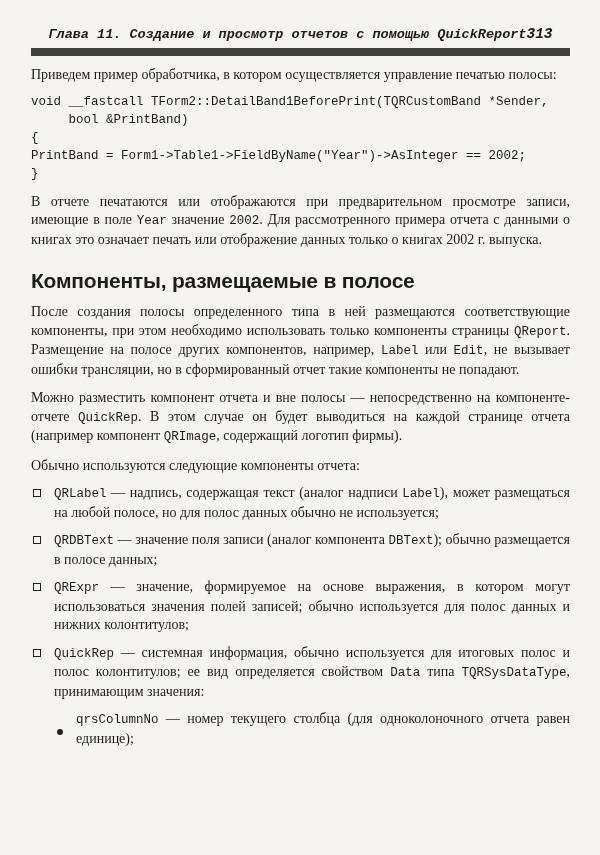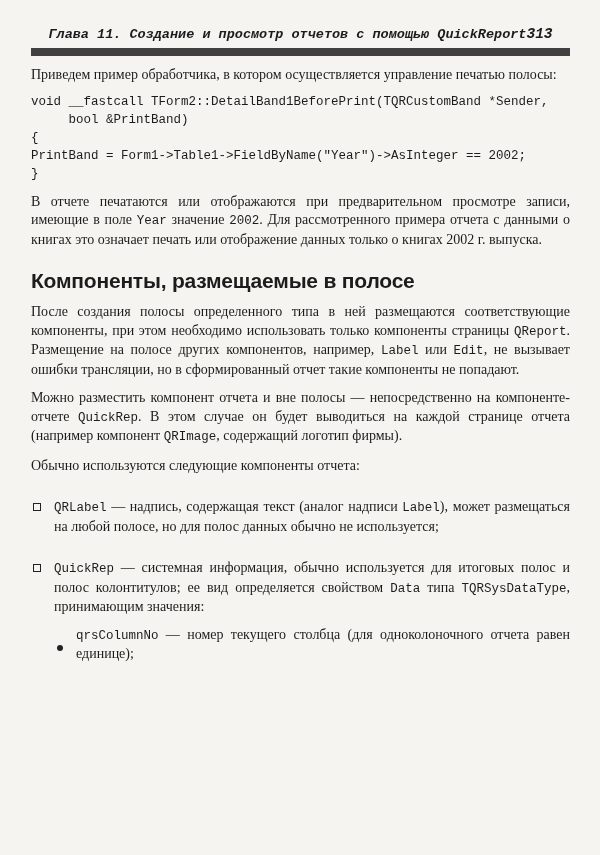--- a/index.html
+++ b/index.html
@@ -41,21 +41,21 @@
   }
   .codeline { white-space: pre; }
   .heading {
     font-family: "Liberation Sans", sans-serif;
     font-weight: bold;
     font-size: 21px;
     letter-spacing: -0.2px;
     margin: 20px 0 6px 0;
   }
   ul.blist { list-style: none; margin: 4px 0 0 0; padding: 0; }
-  ul.blist > li { display: flex; margin-top: 23px; }
+  ul.blist > li { display: flex; margin-top: 9px; }
   .sq {
     flex: 0 0 auto;
     width: 8px; height: 8px;
     border: 1.6px solid #222;
     background: transparent;
     margin: 5px 13px 0 2px;
   }
   .li-wrap { flex: 1; }
   .li-body {
     font-size: 14px; line-height: 18.5px;
@@ -105,20 +105,32 @@
   <ul class="blist">
     <li>
       <span class="sq"></span>
       <div class="li-wrap">
         <div class="li-body"><span class="code">QRLabel</span><span class="txt"> — надпись, содержащая текст (аналог надписи </span><span class="code">Label</span><span class="txt">), может размещаться на любой полосе, но для полос данных обычно не используется;</span></div>
       </div>
     </li>
     <li>
       <span class="sq"></span>
       <div class="li-wrap">
+        <div class="li-body"><span class="code">QRDBText</span><span class="txt"> — значение поля записи (аналог компонента </span><span class="code">DBText</span><span class="txt">); обычно размещается в полосе данных;</span></div>
+      </div>
+    </li>
+    <li>
+      <span class="sq"></span>
+      <div class="li-wrap">
+        <div class="li-body"><span class="code">QRExpr</span><span class="txt"> — значение, формируемое на основе выражения, в котором могут использоваться значения полей записей; обычно используется для полос данных и нижних колонтитулов;</span></div>
+      </div>
+    </li>
+    <li>
+      <span class="sq"></span>
+      <div class="li-wrap">
         <div class="li-body"><span class="code">QuickRep</span><span class="txt"> — системная информация, обычно используется для итоговых полос и полос колонтитулов; ее вид определяется свойством </span><span class="code">Data</span><span class="txt"> типа </span><span class="code">TQRSysDataType</span><span class="txt">, принимающим значения:</span></div>
         <ul class="sublist">
           <li>
             <span class="dot"></span>
             <div class="li-body"><span class="code">qrsColumnNo</span><span class="txt"> — номер текущего столбца (для одноколоночного отчета равен единице);</span></div>
           </li>
         </ul>
       </div>
     </li>
   </ul>

